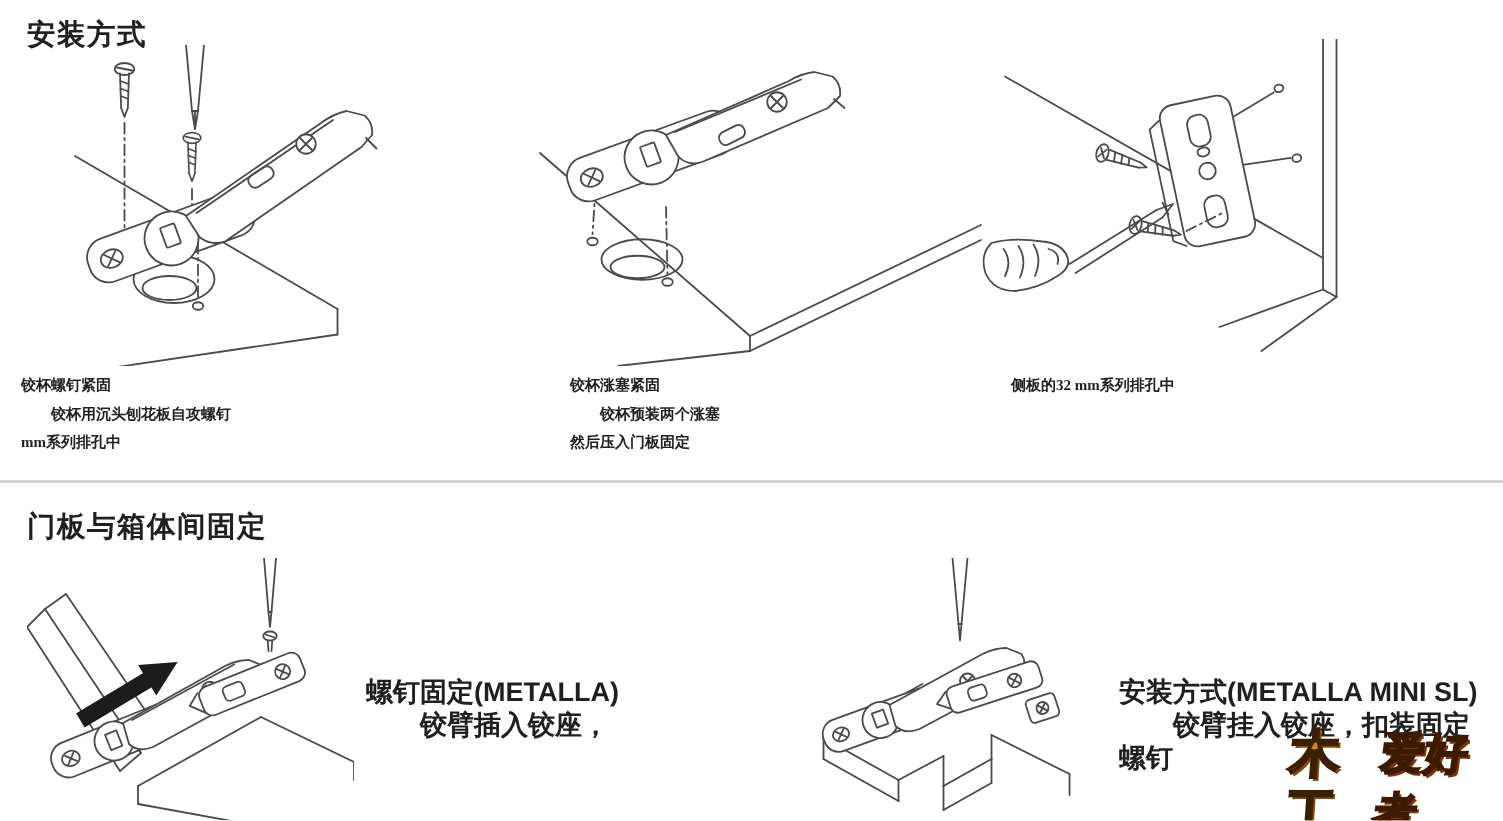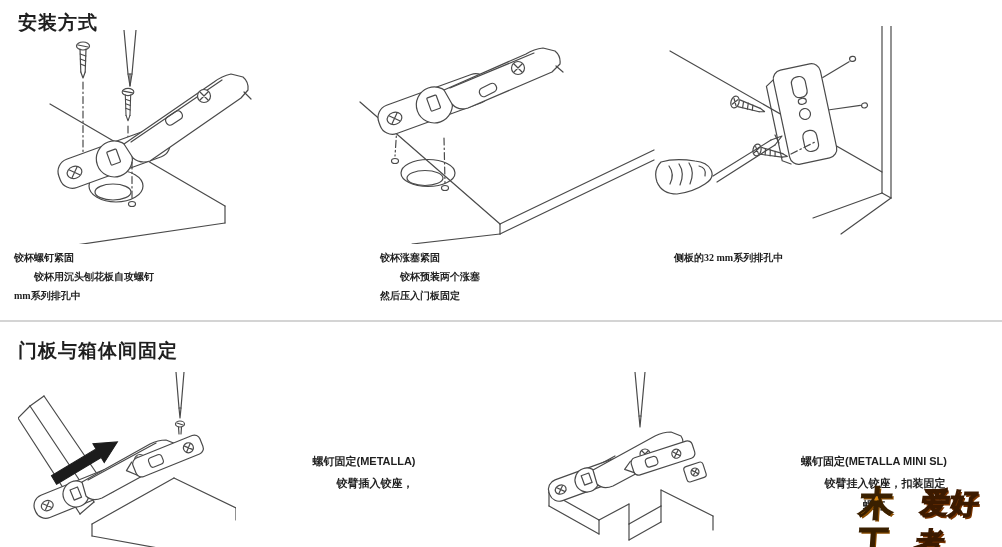--- a/index.html
+++ b/index.html
@@ -4,21 +4,21 @@
 <style>
   html,body{margin:0;padding:0;background:#fff;}
   .page{position:relative;width:1002px;height:547px;background:#ffffff;overflow:hidden;
         font-family:"Liberation Sans",sans-serif;color:#1f1f1f;}
   .sec-title{position:absolute;font-weight:bold;font-size:19px;letter-spacing:1px;}
   .divider{position:absolute;left:0;width:1002px;height:2px;background:#d4d4d4;}
   .cap{position:absolute;font-size:10px;line-height:19px;}
   .cap .cap-title{font-weight:bold;font-family:"Liberation Sans",sans-serif;}
   .cap .cap-line{font-family:"Liberation Serif",serif;font-weight:bold;}
   .cap .indent{text-indent:2em;}
-  .cap-lg{font-size:11px;line-height:22px;text-align:center;}
+  .cap-lg{font-size:18px;line-height:22px;}
   .fig{position:absolute;}
   .fig svg{display:block;overflow:hidden;}
   .ln{stroke:#4a4a4a;stroke-width:1.2;fill:none;stroke-linecap:round;stroke-linejoin:round;}
   .wfill{fill:#ffffff;}
   .dark{fill:#1c1c1c;stroke:#1c1c1c;stroke-width:1;}
   .dd{stroke-dasharray:7 3 1.5 3;}
   .wm{position:absolute;left:858px;top:501px;height:44px;display:flex;align-items:center;}
   .wm-icon{font-weight:bold;font-size:34px;line-height:40px;color:#d8870e;
            -webkit-text-stroke:1.5px #3a2000;letter-spacing:-6px;transform:skewX(-4deg);
            text-shadow:2px 2px 0 #8a4d00;}
@@ -319,21 +319,21 @@
           <path d="M96,44 L98,44"></path>
       </g>
     </svg>
   </div>
 
   <div class="cap cap-lg" style="left:244px;top:450px;width:240px;">
     <div class="cap-title">螺钉固定(METALLA)</div>
     <div class="cap-line indent">铰臂插入铰座，</div>
   </div>
   <div class="cap cap-lg" style="left:746px;top:450px;width:256px;">
-    <div class="cap-title">螺钉固定(METALLA MINI SL)</div>
+    <div class="cap-title">安装方式(METALLA MINI SL)</div>
     <div class="cap-line indent">铰臂挂入铰座，扣装固定</div>
     <div class="cap-line">螺钉</div>
   </div>
 
   <div class="wm">
     <span class="wm-icon">木工</span>
     <span class="wm-text">爱好者</span>
   </div>
 
 </div>

